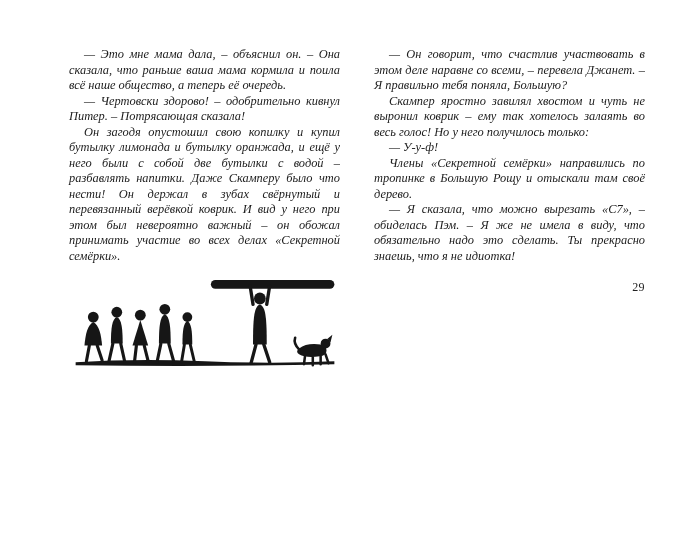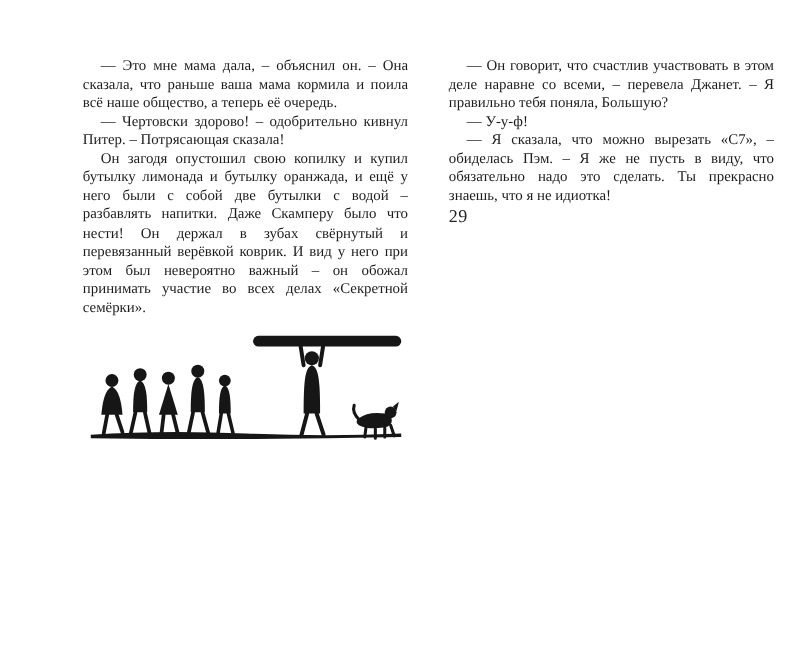--- a/index.html
+++ b/index.html
@@ -18,33 +18,34 @@
     padding: 47px 29px 0 69px;
     width: 674px;
   }
   .page { width: 271px; }
   .page p {
     font-size: 12.4px;
     line-height: 15.5px;
     text-align: justify;
     text-indent: 15px;
     hyphens: auto;
+    font-style: italic;
     -webkit-hyphens: auto;
   }
   .illustration {
     margin-top: 10px;
     margin-left: -4px;
     width: 280px;
     height: 98px;
   }
   .illustration svg { display: block; }
   .page-number {
-    text-align: left;
-    font-size: 15px;
-    margin-top: 2px;
+    text-align: right;
+    font-size: 12px;
+    margin-top: 16px;
     letter-spacing: 0.4px;
     color: #222;
   }
 </style>
 </head>
 <body>
 
 <div class="spread">
 
   <div class="page">
@@ -90,18 +91,20 @@
           <path d="M265,66 L270,62 L268,70 Z"></path>
           <path d="M236,77 q-6,-6 -4,-12" stroke="#161616" stroke-width="2.6" fill="none" stroke-linecap="round"></path>
           <path d="M242,84 L241,92 M250,85 L250,93 M258,84 L258,92 M263,82 L266,91" stroke="#161616" stroke-width="2.6" fill="none" stroke-linecap="round"></path>
         </g>
       </svg>
     </div>
   </div>
 
   <div class="page">
     <p>— Он говорит, что счастлив участвовать в этом деле наравне со всеми, – перевела Джанет. – Я правильно тебя поняла, Большую?</p>
+    <p>Скампер яростно завилял хвостом и чуть не выронил коврик – ему так хотелось залаять во весь голос! Но у него получилось только:</p>
     <p>— У-у-ф!</p>
-    <p>— Я сказала, что можно вырезать «С7», – обиделась Пэм. – Я же не пусть в виду, что обязательно надо это сделать. Ты прекрасно знаешь, что я не идиотка!</p>
+    <p>Члены «Секретной семёрки» направились по тропинке в Большую Рощу и отыскали там своё дерево.</p>
+    <p>— Я сказала, что можно вырезать «С7», – обиделась Пэм. – Я же не имела в виду, что обязательно надо это сделать. Ты прекрасно знаешь, что я не идиотка!</p>
     <div class="page-number">29</div>
   </div>
 
 </div>
 
 </body></html>

